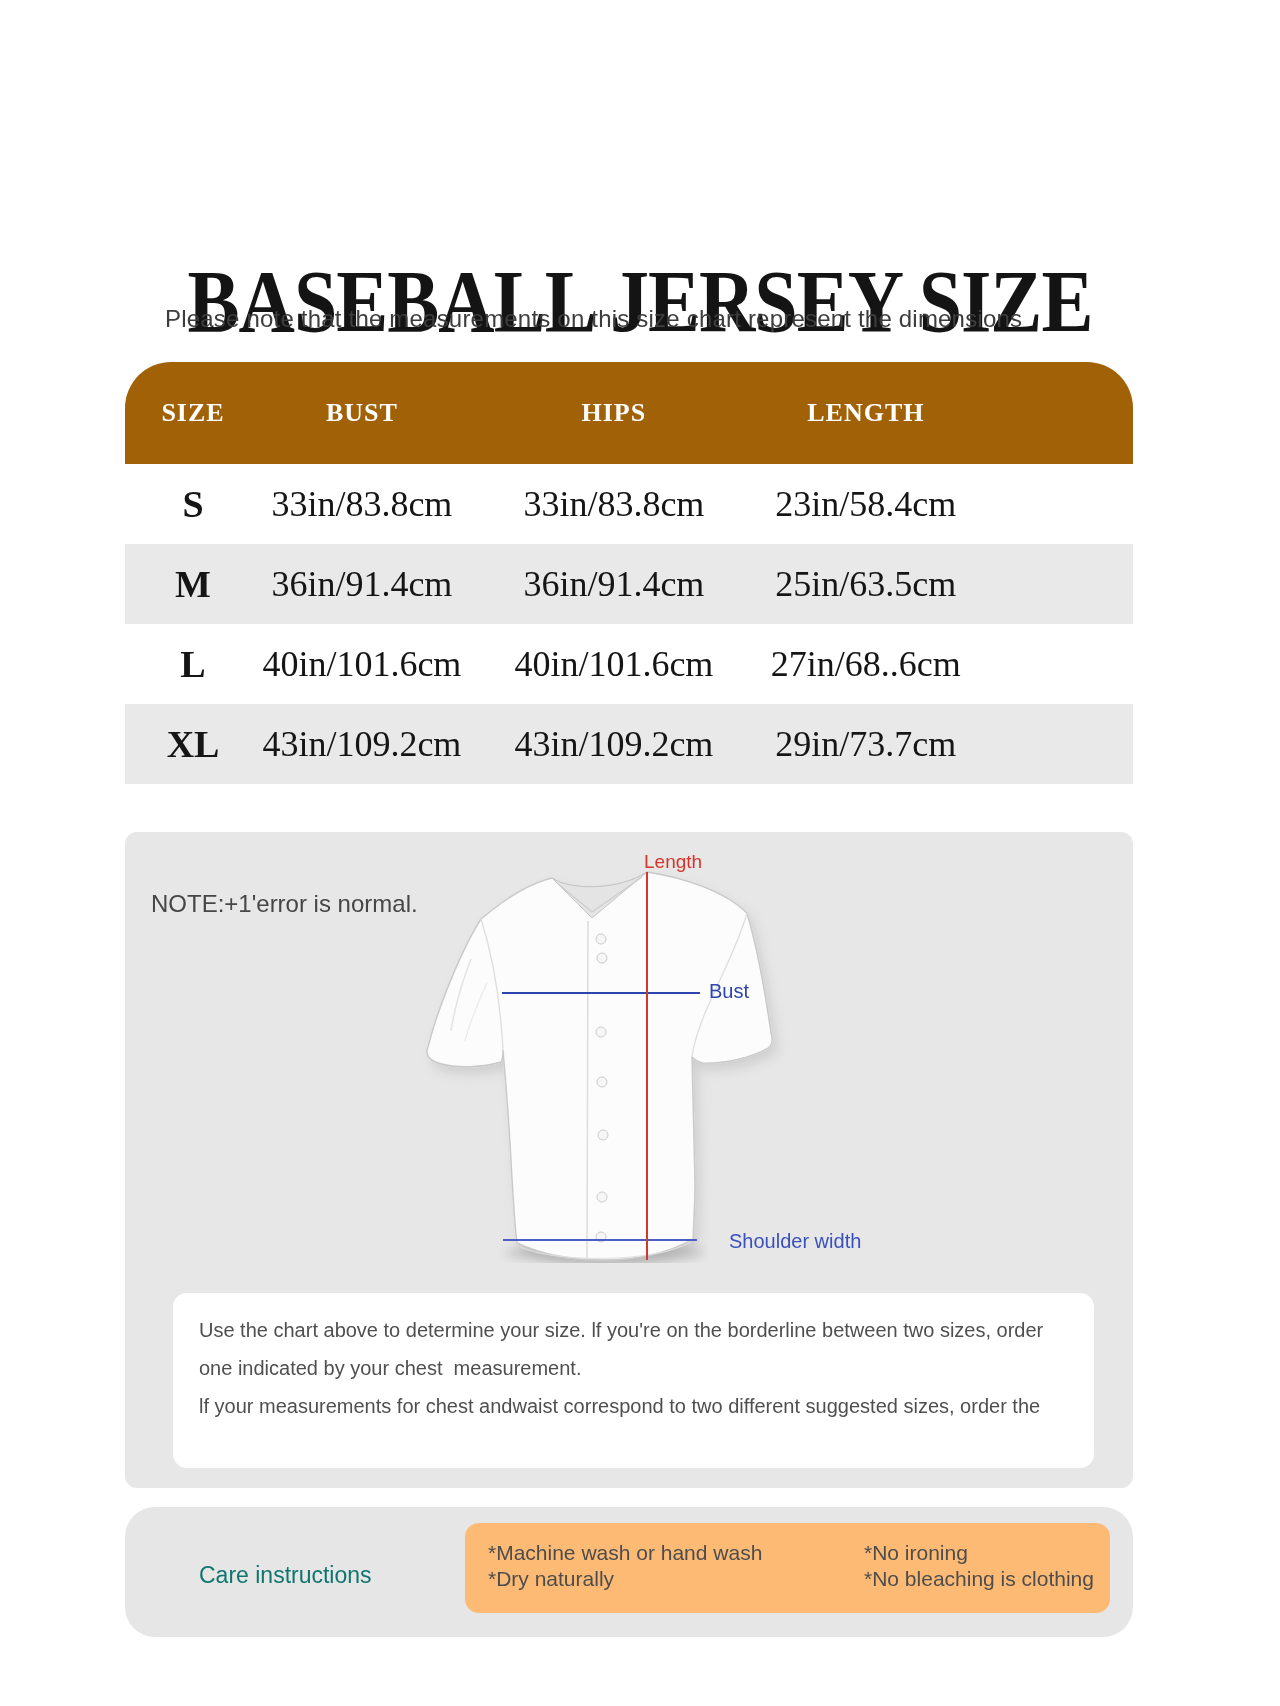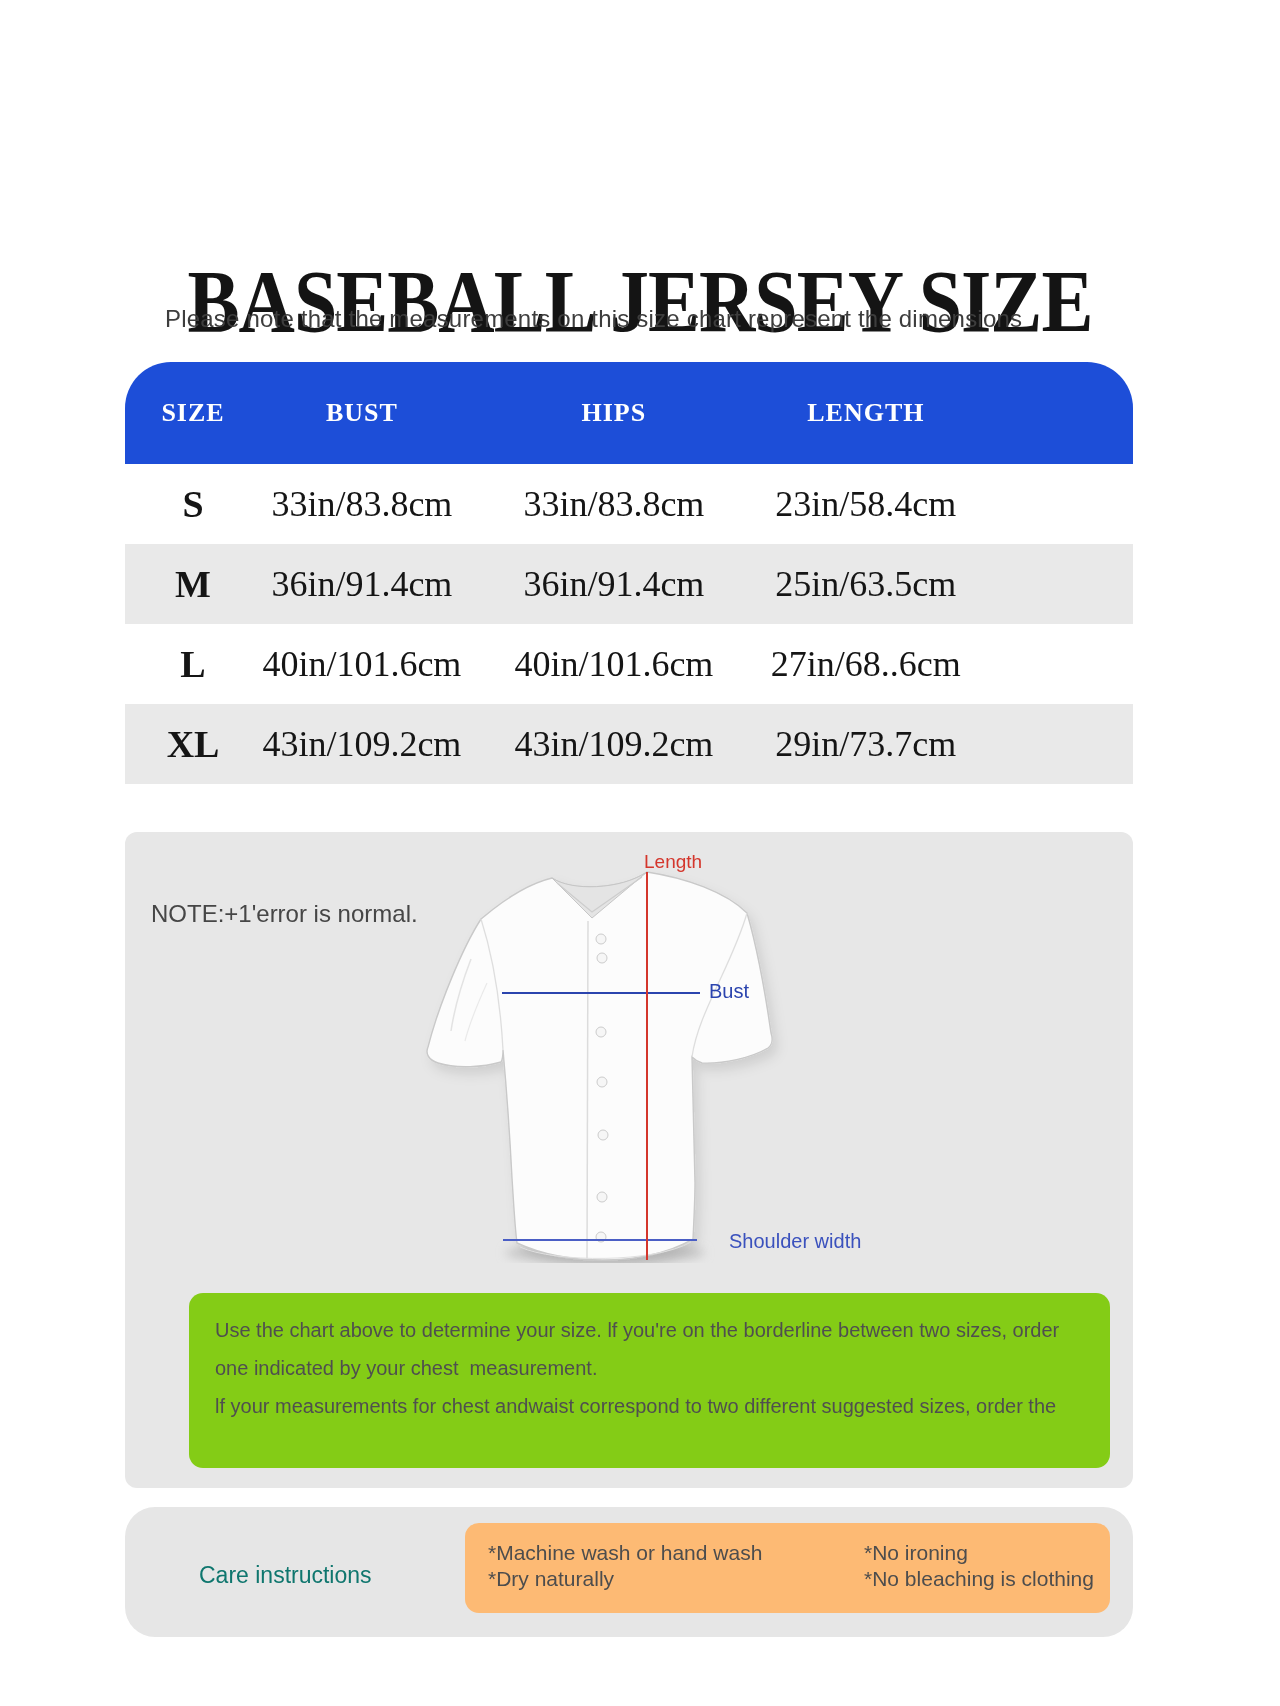--- a/index.html
+++ b/index.html
@@ -17,44 +17,44 @@
   
   .subtitle{
     position:absolute;left:165px;top:256px;width:960px;
     font-size:24px;line-height:30px;color:#3d3d3d;letter-spacing:.2px;
   }
   .subtitle span{display:block;margin-top:48px;}
   
   .size-table{position:absolute;left:125px;top:362px;width:1008px;
     font-family:"Liberation Serif",serif;}
   .thead{
-    display:flex;align-items:center;height:102px;background:#1d4ed8;
+    display:flex;align-items:center;height:102px;background:#a16207;
     border-radius:46px 46px 0 0;color:#ffffff;font-size:26px;font-weight:bold;
     letter-spacing:1px;
     justify-content:space-between;
   }
   .trow{display:flex;align-items:center;height:80px;font-size:36px;color:#151515;}
   .trow:nth-child(even){background:#e9e9e9;}
   .c{text-align:center;}
   .c1{width:13.5%;}.c2{width:20%;}.c3{width:30%;}.c4{width:20%;}.c5{width:16.5%;}
   .size-letter{font-weight:bold;font-size:38px;}
   
   .note-section{
     position:absolute;left:125px;top:832px;width:1008px;height:656px;
     background:#e7e7e7;border-radius:12px;
   }
-  .note-text{position:absolute;left:26px;top:68px;font-size:24px;color:#464646;}
+  .note-text{position:absolute;left:26px;top:58px;font-size:24px;color:#464646;}
   .jersey-svg{position:absolute;left:290px;top:31px;width:375px;height:400px;}
   .diagram-label{position:absolute;font-size:19px;}
   .label-length{left:519px;top:19px;color:#d4362c;}
   .label-bust{left:584px;top:148px;color:#2b44ae;font-size:20px;}
   .label-shoulder{left:604px;top:398px;color:#3a51bd;font-size:20px;text-align:right;}
   .advice-box{
-    position:absolute;left:64px;top:461px;width:921px;height:175px;
-    background:#84cc16;border-radius:14px;box-sizing:border-box;
+    position:absolute;left:48px;top:461px;width:921px;height:175px;
+    background:#ffffff;border-radius:14px;box-sizing:border-box;
     padding:18px 24px 0 26px;
   }
   .advice-box span{display:block;font-size:20px;line-height:38px;color:#4f4f4f;white-space:pre;}
   
   .care-section{
     position:absolute;left:125px;top:1507px;width:1008px;height:130px;
     background:#e6e6e6;border-radius:30px;
   }
   .care-title{position:absolute;left:74px;top:55px;font-size:23px;color:#0f766e;}
   .care-inner{

